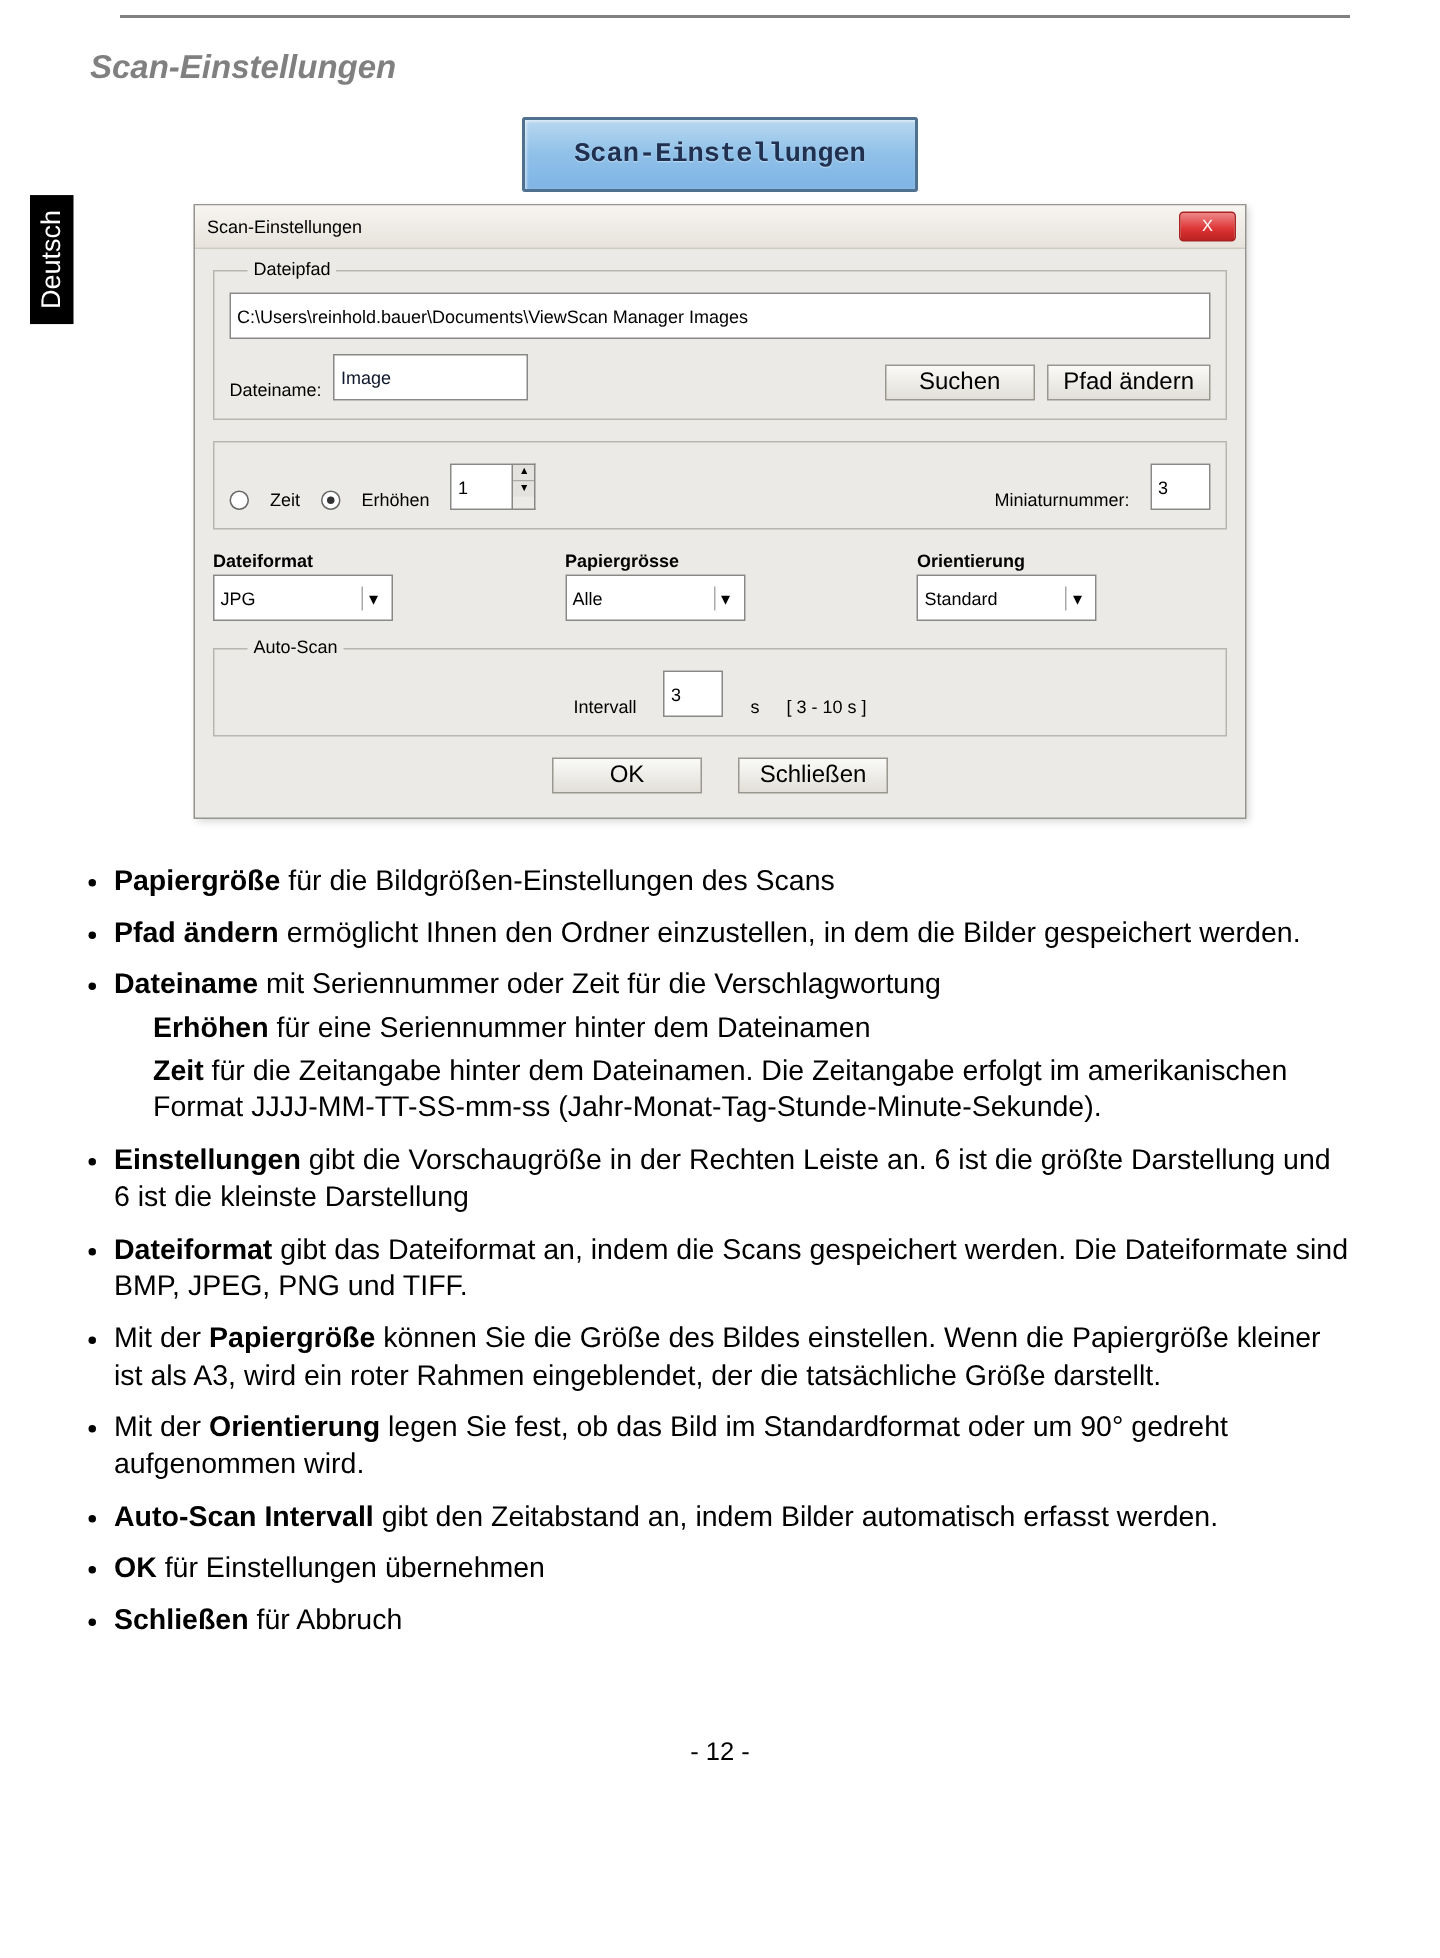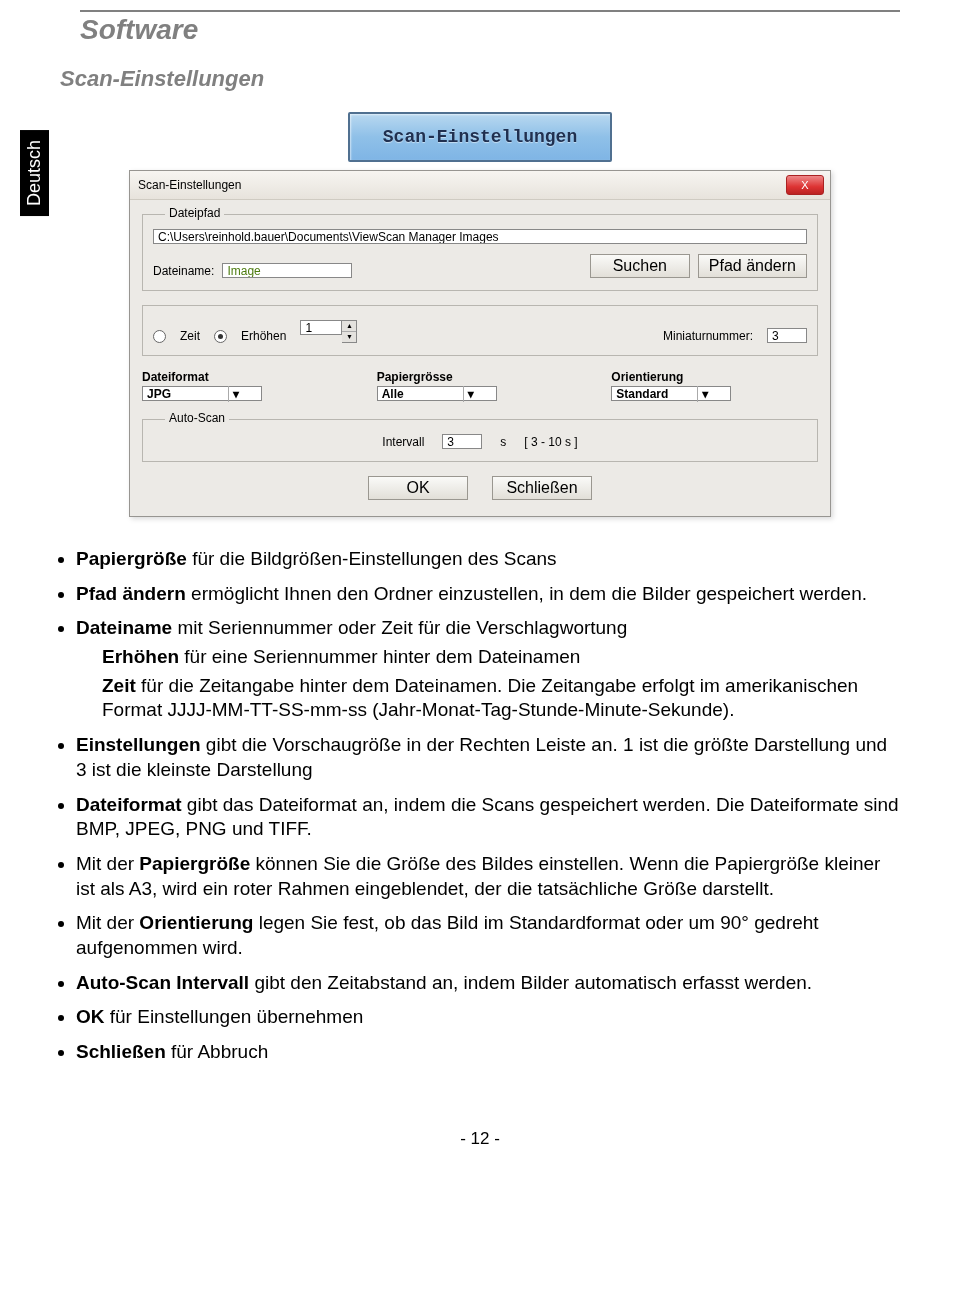--- a/index.html
+++ b/index.html
@@ -115,21 +115,21 @@
   position: absolute;
   top: -9px;
   left: 22px;
   background: #eceae6;
   padding: 0 4px;
   font-size: 12px;
 }
 .text-input, .num-input, .dropdown {
   background: #fff;
   border: 1px solid #888;
-  height: 15px;
+  height: 31px;
   line-height: 20px;
   padding: 0 4px;
   font-size: 12px;
   font-family: Tahoma, Arial, sans-serif;
   box-sizing: border-box;
 }
 .path-input {
   width: 100%;
   margin-bottom: 10px;
 }
@@ -149,22 +149,21 @@
   font-size: 16px;
   text-align: center;
   padding: 0 10px;
   box-sizing: border-box;
 }
 .dropdown {
   display: inline-flex;
   align-items: center;
   justify-content: space-between;
   min-width: 120px;
-  padding-right: 18px;
-  font-weight: bold;
+  padding-right: 5px;
 }
 .dropdown .arrow {
   width: 14px;
   height: 16px;
   border-left: 1px solid #aaa;
   display: flex;
   align-items: center;
   justify-content: center;
 }
 .radio {
@@ -256,42 +255,41 @@
   font-size: 17px;
   margin-top: 64px;
 }
 </style>
 </head>
 <body>
 
 <div class="page">
 
   <div class="header-rule"></div>
-  <div class="header-title">Software</div>
   <div class="subheader">Scan-Einstellungen</div>
 
   <div class="lang-tab">Deutsch</div>
 
   <div class="toolbar-btn">
     <span class="toolbar-btn-label">Scan-Einstellungen</span>
   </div>
 
   <div class="dialog">
     <div class="titlebar">
       <span class="titlebar-text">Scan-Einstellungen</span>
       <div class="close-btn">X</div>
     </div>
     <div class="dialog-body">
 
       <div class="fieldset">
         <span class="fieldset-legend">Dateipfad</span>
         <input class="text-input path-input" value="C:\Users\reinhold.bauer\Documents\ViewScan Manager Images" style="">
         <div class="row">
           <span class="label">Dateiname:</span>
-          <input class="text-input" style="width: 130px; color: #4d7c0f;" value="Image">
+          <input class="text-input" style="width: 130px; color: #0f172a;" value="Image">
           <span style="flex:1"></span>
           <button class="btn-win">Suchen</button>
           <button class="btn-win">Pfad ändern</button>
         </div>
       </div>
 
       <div class="fieldset">
         <div class="row" style="gap:14px">
           <span class="radio"></span>
           <span class="label">Zeit</span>
@@ -353,21 +351,21 @@
   </div>
 
   <div class="content">
     <ul>
       <li><b>Papiergröße</b><span> für die Bildgrößen-Einstellungen des Scans</span></li>
       <li><b>Pfad ändern</b><span> ermöglicht Ihnen den Ordner einzustellen, in dem die Bilder gespeichert werden.</span></li>
       <li><b>Dateiname</b><span> mit Seriennummer oder Zeit für die Verschlagwortung</span>
         <div class="sub"><b>Erhöhen</b><span> für eine Seriennummer hinter dem Dateinamen</span></div>
         <div class="sub"><b>Zeit</b><span> für die Zeitangabe hinter dem Dateinamen. Die Zeitangabe erfolgt im amerikanischen Format JJJJ-MM-TT-SS-mm-ss (Jahr-Monat-Tag-Stunde-Minute-Sekunde).</span></div>
       </li>
-      <li><b>Einstellungen</b><span> gibt die Vorschaugröße in der Rechten Leiste an. 1 ist die größte Darstellung und 3 ist die kleinste Darstellung</span></li>
+      <li><b>Einstellungen</b><span> gibt die Vorschaugröße in der Rechten Leiste an. 6 ist die größte Darstellung und 6 ist die kleinste Darstellung</span></li>
       <li><b>Dateiformat</b><span> gibt das Dateiformat an, indem die Scans gespeichert werden. Die Dateiformate sind BMP, JPEG, PNG und TIFF.</span></li>
       <li><span>Mit der </span><b>Papiergröße</b><span> können Sie die Größe des Bildes einstellen. Wenn die Papiergröße kleiner ist als A3, wird ein roter Rahmen eingeblendet, der die tatsächliche Größe darstellt.</span></li>
       <li><span>Mit der </span><b>Orientierung</b><span> legen Sie fest, ob das Bild im Standardformat oder um 90° gedreht aufgenommen wird.</span></li>
       <li><b>Auto-Scan Intervall</b><span> gibt den Zeitabstand an, indem Bilder automatisch erfasst werden.</span></li>
       <li><b>OK</b><span> für Einstellungen übernehmen</span></li>
       <li><b>Schließen</b><span> für Abbruch</span></li>
     </ul>
   </div>
 
   <div class="page-num">- 12 -</div>

